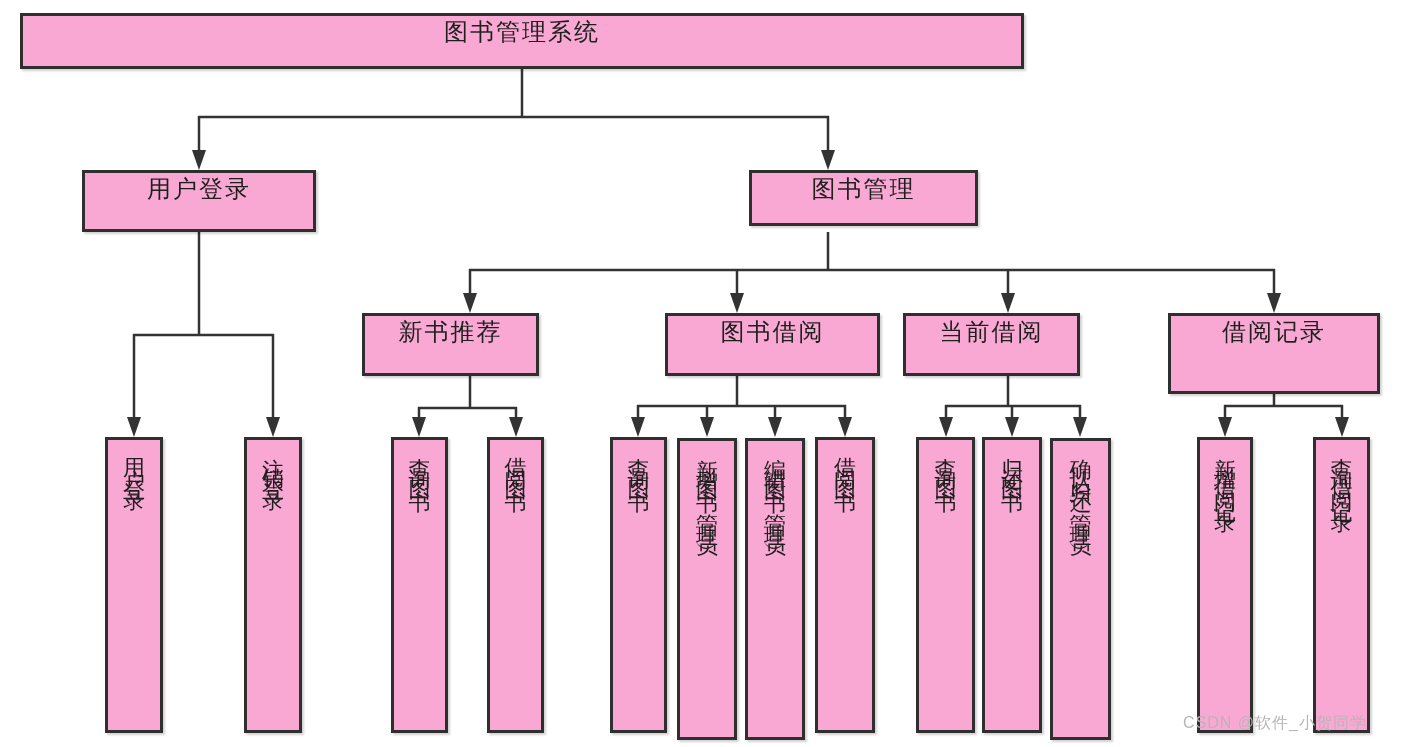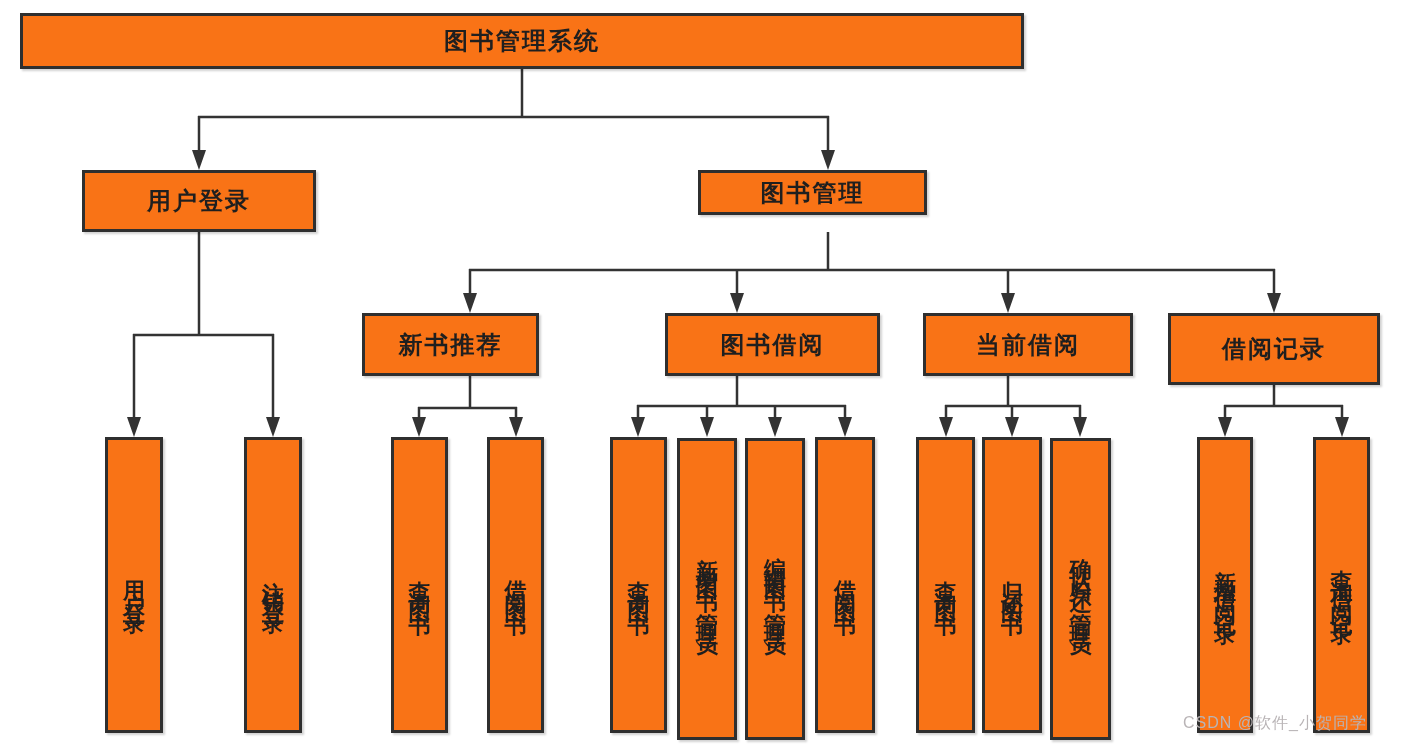--- a/index.html
+++ b/index.html
@@ -12,28 +12,26 @@
     overflow: hidden;
   }
   .wires {
     position: absolute;
     left: 0; top: 0;
     width: 1405px; height: 747px;
   }
   .node {
     position: absolute;
     box-sizing: border-box;
-    background: #f97316;
+    background: #f9a8d4;
     border: 3px solid #2f2f2f;
     display: flex;
-    align-items: center;
     justify-content: center;
     color: #1f1f1f;
     box-shadow: 2px 2px 2px rgba(0,0,0,0.18);
-    font-weight: bold;
   }
   .h-node .lbl {
     font-size: 24px;
     letter-spacing: 2px;
     white-space: nowrap;
   }
   .v-node .lbl {
     writing-mode: vertical-rl;
     text-orientation: mixed;
     font-size: 22px;
@@ -145,34 +143,34 @@
     </g>
   </svg>
 
   <div class="node h-node" style="left:20px; top:13px; width:1004px; height:56px;">
     <span class="lbl">图书管理系统</span>
   </div>
 
   <div class="node h-node" style="left:82px; top:170px; width:234px; height:62px;">
     <span class="lbl">用户登录</span>
   </div>
-  <div class="node h-node" style="left:698px; top:170px; width:229px; height:45px;">
+  <div class="node h-node" style="left:749px; top:170px; width:229px; height:56px;">
     <span class="lbl">图书管理</span>
   </div>
 
   <div class="node h-node" style="left:362px; top:313px; width:177px; height:63px;">
     <span class="lbl">新书推荐</span>
   </div>
   <div class="node h-node" style="left:629px; top:313px; width:215px; height:63px;margin-left:36px;">
     <span class="lbl">图书借阅</span>
   </div>
-  <div class="node h-node" style="left:903px; top:313px; width:210px; height:63px;margin-left:20px;">
+  <div class="node h-node" style="left:903px; top:313px; width:177px; height:63px;">
     <span class="lbl">当前借阅</span>
   </div>
-  <div class="node h-node" style="left:1168px; top:313px; width:212px; height:72px;">
+  <div class="node h-node" style="left:1168px; top:313px; width:212px; height:81px;">
     <span class="lbl">借阅记录</span>
   </div>
 
   <div class="node v-node" style="left:105px; top:437px; width:58px; height:296px;">
     <span class="lbl">用户登录</span>
   </div>
   <div class="node v-node" style="left:244px; top:437px; width:58px; height:296px;">
     <span class="lbl">注销登录</span>
   </div>
 

